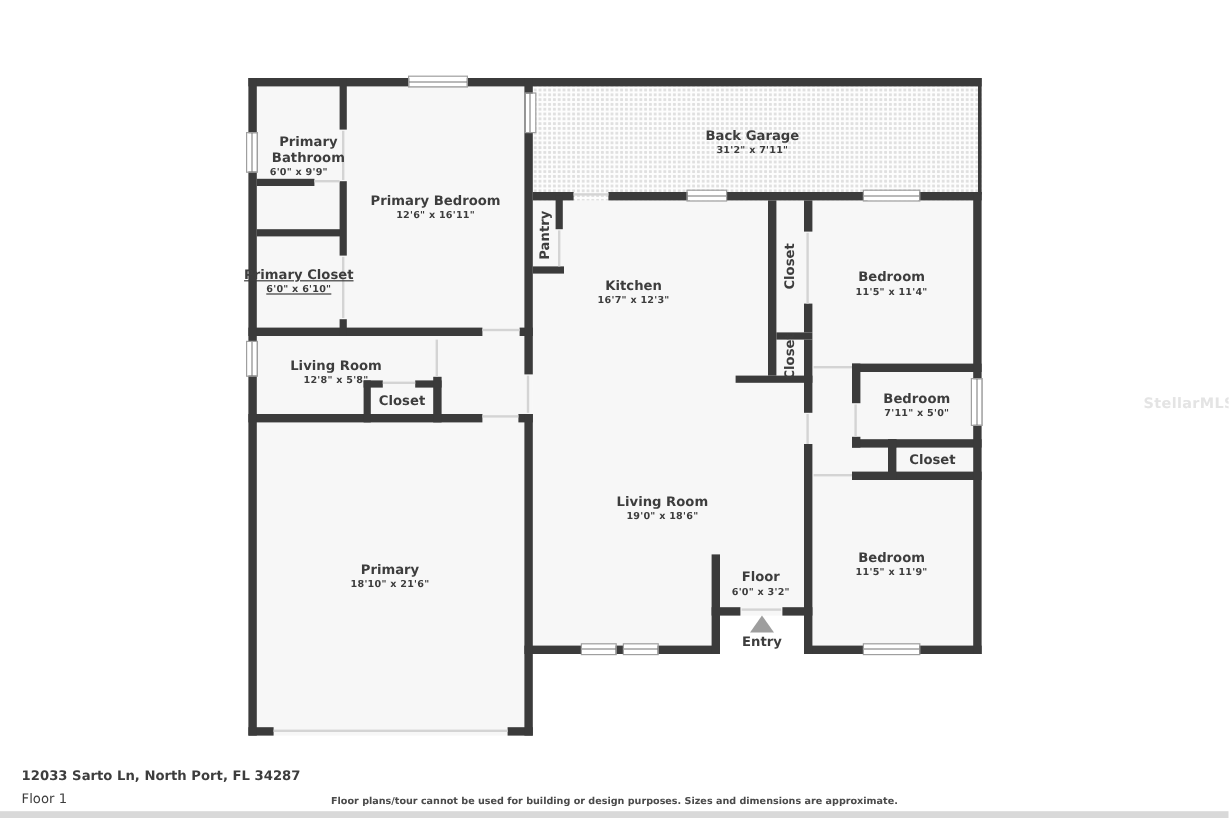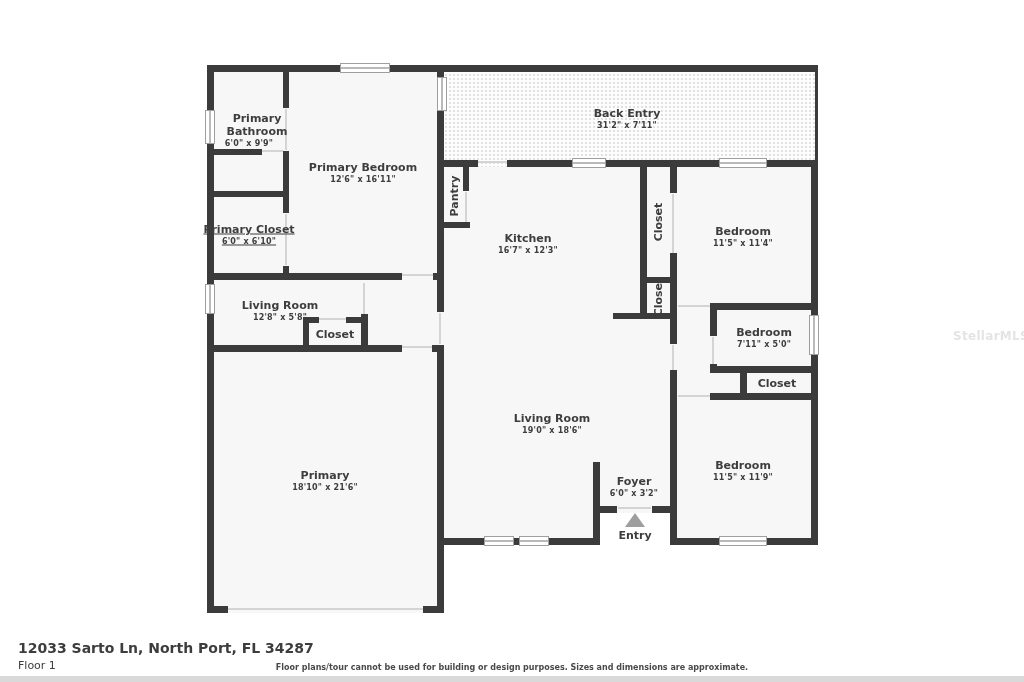--- a/index.html
+++ b/index.html
@@ -17,21 +17,21 @@
   .lbl{position:absolute;transform:translate(-50%,-50%);text-align:center;color:#3d3d3d;z-index:6;}
   .lbl .nm{font-size:11px;font-weight:bold;line-height:13px;white-space:nowrap;}
   .lbl .nm.wrap{white-space:normal;width:80px;margin-left:16px;}
   .lbl .dm{font-size:8px;font-weight:bold;letter-spacing:.2px;margin-top:1px;white-space:nowrap;}
   .vlbl{position:absolute;transform:translate(-50%,-50%) rotate(-90deg);font-size:11px;font-weight:bold;
         color:#3d3d3d;white-space:nowrap;z-index:6;}
   #entry-arrow{position:absolute;width:0;height:0;border-left:10px solid transparent;
         border-right:10px solid transparent;border-bottom:14px solid #9e9e9e;z-index:6;}
   #watermark{position:absolute;left:953px;top:329px;font-size:12px;font-weight:bold;
         color:#e4e4e4;letter-spacing:.3px;z-index:7;}
-  #footer-address{position:absolute;left:18px;top:640px;font-size:14px;font-weight:bold;color:#3d3d3d;}
+  #footer-address{position:absolute;left:18px;top:640px;font-size:11px;font-weight:bold;color:#3d3d3d;}
   #footer-floor{position:absolute;left:18px;top:659px;font-size:11px;font-weight:normal;color:#3d3d3d;}
   #footer-disclaimer{position:absolute;left:0;top:663px;width:1024px;text-align:center;
         font-size:8px;font-weight:bold;color:#4a4a4a;}
   #footer-bar{position:absolute;left:0;top:676px;width:1024px;height:6px;background:#d9d9d9;}
 </style>
 </head>
 <body>
 
 <div id="canvas">
 
@@ -124,21 +124,21 @@
   </div>
   <div class="lbl" style="left:363px;top:172px;">
     <div class="nm">Primary Bedroom</div>
     <div class="dm">12'6" x 16'11"</div>
   </div>
   <div class="lbl" style="left:249px;top:234px;text-decoration:underline;">
     <div class="nm">Primary Closet</div>
     <div class="dm">6'0" x 6'10"</div>
   </div>
   <div class="lbl" style="left:627px;top:118px;">
-    <div class="nm">Back Entry</div>
+    <div class="nm">Back Garage</div>
     <div class="dm">31'2" x 7'11"</div>
   </div>
   <div class="vlbl" style="left:454px;top:196px;">Pantry</div>
   <div class="lbl" style="left:528px;top:243px;">
     <div class="nm">Kitchen</div>
     <div class="dm">16'7" x 12'3"</div>
   </div>
   <div class="vlbl" style="left:658px;top:222px;">Closet</div>
   <div class="vlbl" style="left:658px;top:297px;">Closet</div>
   <div class="lbl" style="left:743px;top:236px;">
@@ -165,21 +165,21 @@
     <div class="dm">7'11" x 5'0"</div>
   </div>
   <div class="lbl" style="left:777px;top:383px;">
     <div class="nm">Closet</div>
   </div>
   <div class="lbl" style="left:743px;top:470px;">
     <div class="nm">Bedroom</div>
     <div class="dm">11'5" x 11'9"</div>
   </div>
   <div class="lbl" style="left:634px;top:486px;">
-    <div class="nm">Foyer</div>
+    <div class="nm">Floor</div>
     <div class="dm">6'0" x 3'2"</div>
   </div>
   <div id="entry-arrow" style="left:625px;top:513px;"></div>
   <div class="lbl" style="left:635px;top:535px;">
     <div class="nm">Entry</div>
   </div>
 
   <div id="watermark">StellarMLS</div>
 
   <div id="footer-address">12033 Sarto Ln, North Port, FL 34287</div>

